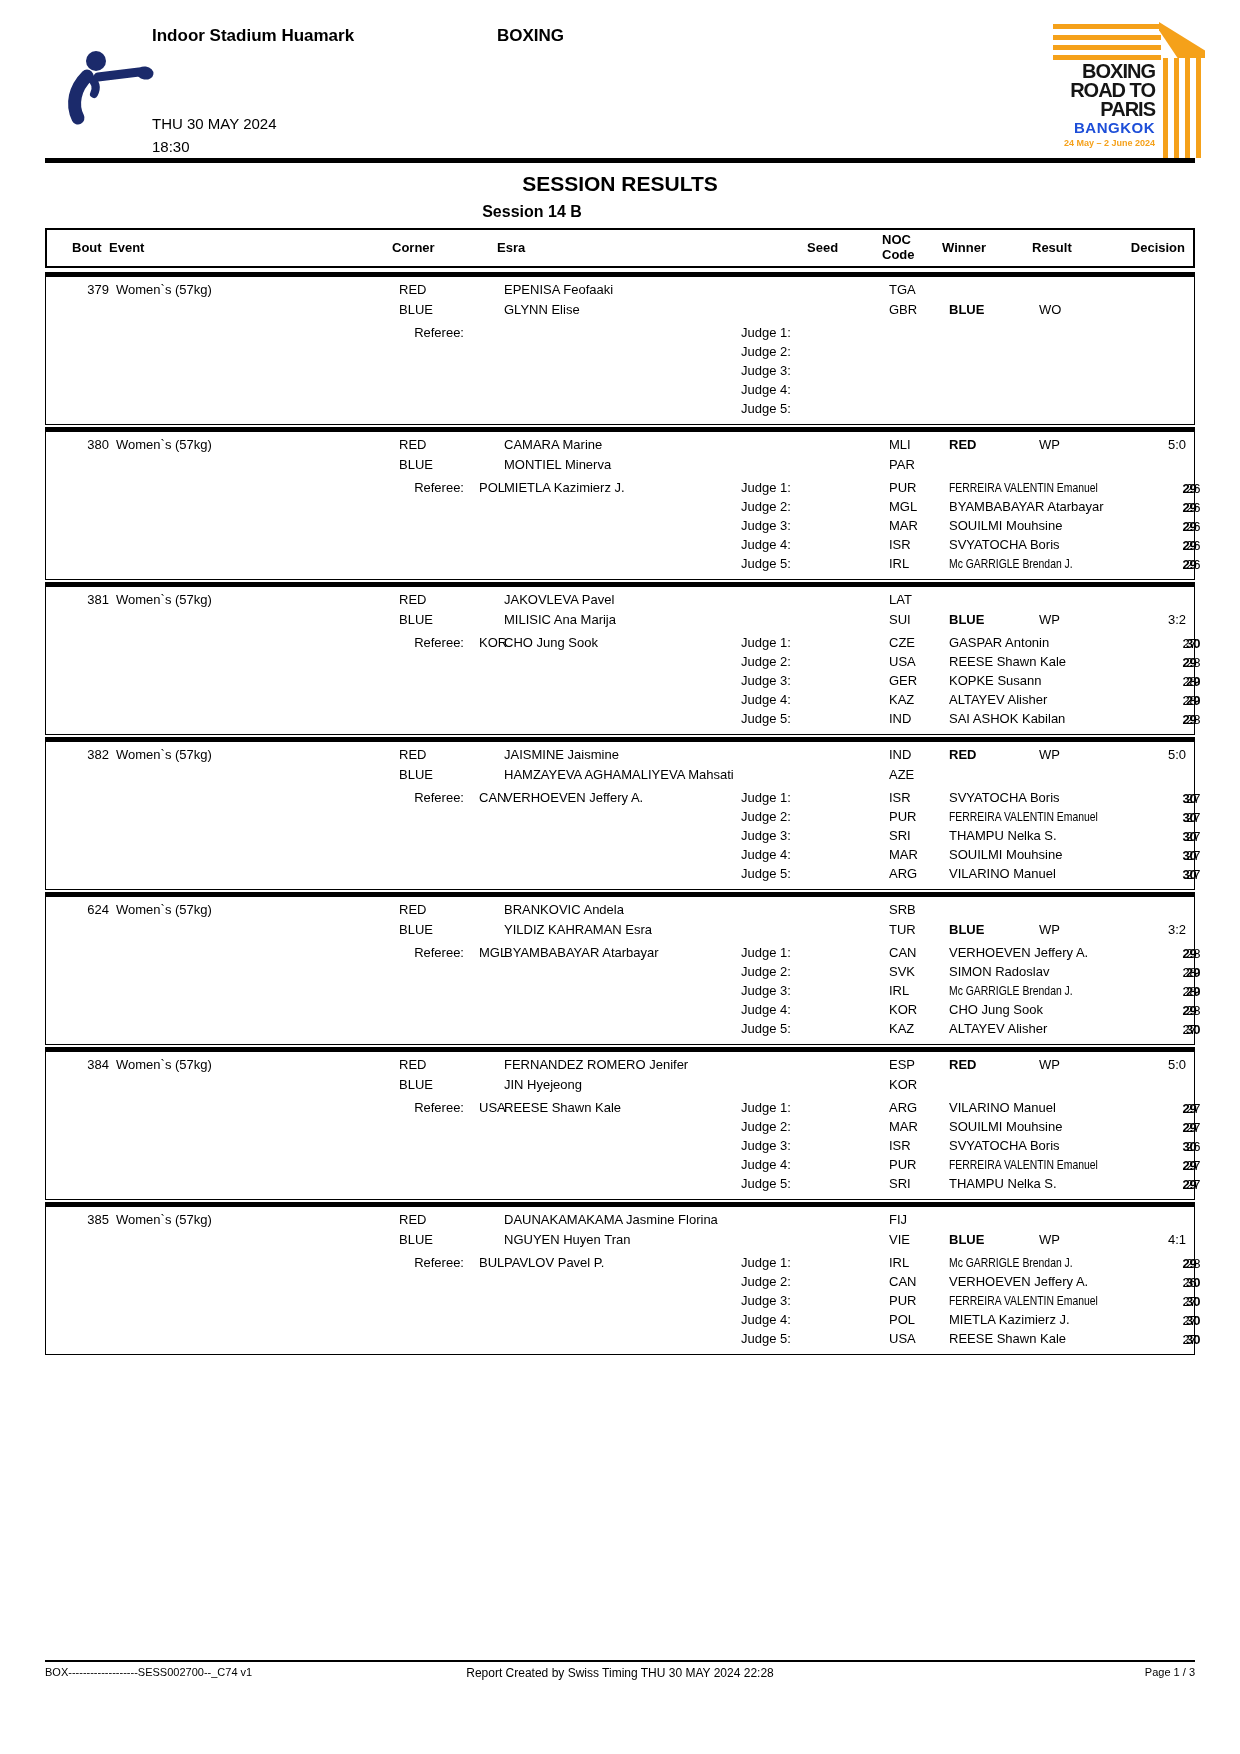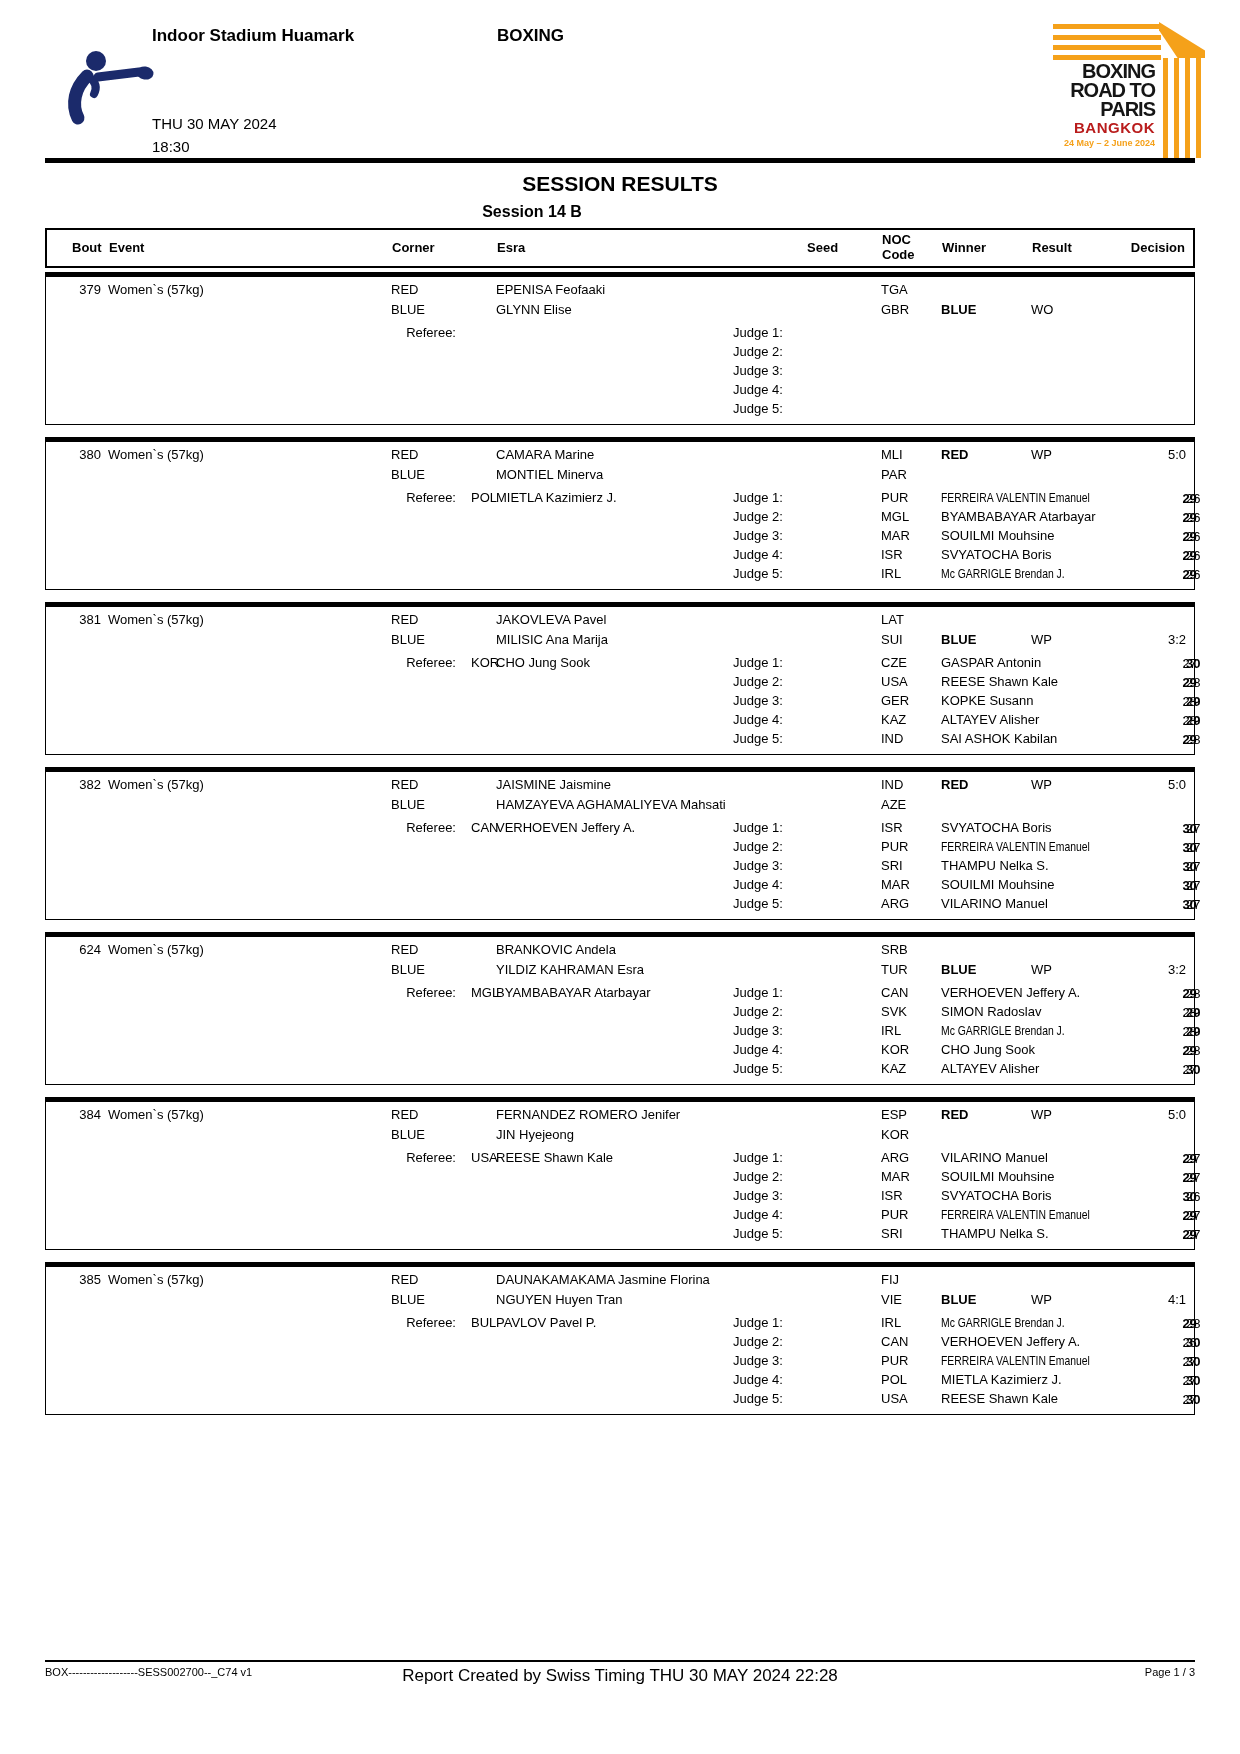--- a/index.html
+++ b/index.html
@@ -17,21 +17,21 @@
   
   .logo{position:absolute;right:35px;top:22px;width:265px;height:138px;}
   .lg-top{position:absolute;right:44px;top:2px;width:108px;height:40px;
           background:repeating-linear-gradient(to bottom,#f5a11a 0 5px,#fff 5px 10.5px);}
   .lg-right{position:absolute;right:0;top:36px;width:42px;height:100px;
           background:repeating-linear-gradient(to right,#f5a11a 0 5px,#fff 5px 11px);}
   .lg-corner{position:absolute;right:0;top:0;width:46px;height:46px;background:#f5a11a;
           clip-path:polygon(0 0,100% 62%,100% 100%,55% 100%,0 18%);}
   .lg-text{position:absolute;right:50px;top:40px;text-align:right;}
   .lg-main{font-size:20px;font-weight:bold;letter-spacing:-1px;line-height:19px;color:#151515;}
-  .lg-city{font-size:15px;font-weight:bold;color:#b91c1c;letter-spacing:.5px;line-height:18px;}
+  .lg-city{font-size:15px;font-weight:bold;color:#1d4ed8;letter-spacing:.5px;line-height:18px;}
   .lg-dates{font-size:9px;font-weight:bold;color:#f5a11a;line-height:12px;}
 
   .rule{left:45px;width:1150px;top:158px;height:5px;background:#000;position:absolute;}
   .title{left:0;width:1240px;top:172px;text-align:center;font-size:21px;font-weight:bold;position:absolute;}
   .subtitle{left:0;width:1064px;top:203px;text-align:center;font-size:16px;font-weight:bold;position:absolute;}
 
   
   .thead{position:absolute;left:45px;top:228px;width:1146px;height:36px;border:2px solid #000;}
   .thead span{position:absolute;font-weight:bold;white-space:nowrap;}
   .h-bout{left:25px;top:10px;}
@@ -39,21 +39,21 @@
   .h-corner{left:345px;top:10px;}
   .h-name{left:450px;top:10px;}
   .h-seed{left:760px;top:10px;width:55px;}
   .h-noc{left:835px;top:2px;line-height:15px;text-align:left;}
   .h-winner{left:895px;top:10px;}
   .h-result{left:985px;top:10px;}
   .h-dec{right:8px;top:10px;}
 
   
   .bouts{position:absolute;left:45px;top:272px;width:1150px;}
-  .bout{border:1px solid #000;border-top:5px solid #000;margin-bottom:12px;padding:4px 0 5px 0;}
+  .bout{border:1px solid #000;border-top:5px solid #000;margin-bottom:2px;padding:4px 0 5px 8px;}
   .row{position:relative;height:20px;}
   .jrow{position:relative;height:19px;}
   .gap{height:3px;}
   .row span,.jrow span{position:absolute;top:1px;white-space:nowrap;}
   .cb{left:0;width:55px;text-align:right;}
   .ce{left:62px;}
   .cc{left:345px;}
   .cn{left:450px;}
   .cnoc{left:835px;}
   .cwin{left:895px;}
@@ -62,21 +62,21 @@
   .creflabel{left:250px;width:160px;text-align:right;}
   .crefnoc{left:425px;}
   .cjlabel{left:632px;width:160px;text-align:center;}
   .cjname{left:895px;}
   .cscore{right:8px;text-align:right;}
   .cond{transform:scaleX(.8);transform-origin:0 50%;}
 
   
   .frule{left:45px;width:1150px;top:1660px;height:2px;background:#000;position:absolute;}
   .fl{left:45px;top:1666px;font-size:11px;}
-  .fc{left:0;width:1240px;top:1666px;text-align:center;font-size:17px;}
+  .fc{left:0;width:1240px;top:1666px;text-align:center;font-size:12px;}
   .fr{right:45px;top:1666px;font-size:11px;}
 </style>
 </head>
 <body>
 
 <div class="page">
 
   <div class="abs venue">Indoor Stadium Huamark</div>
   <div class="abs sport">BOXING</div>
 

